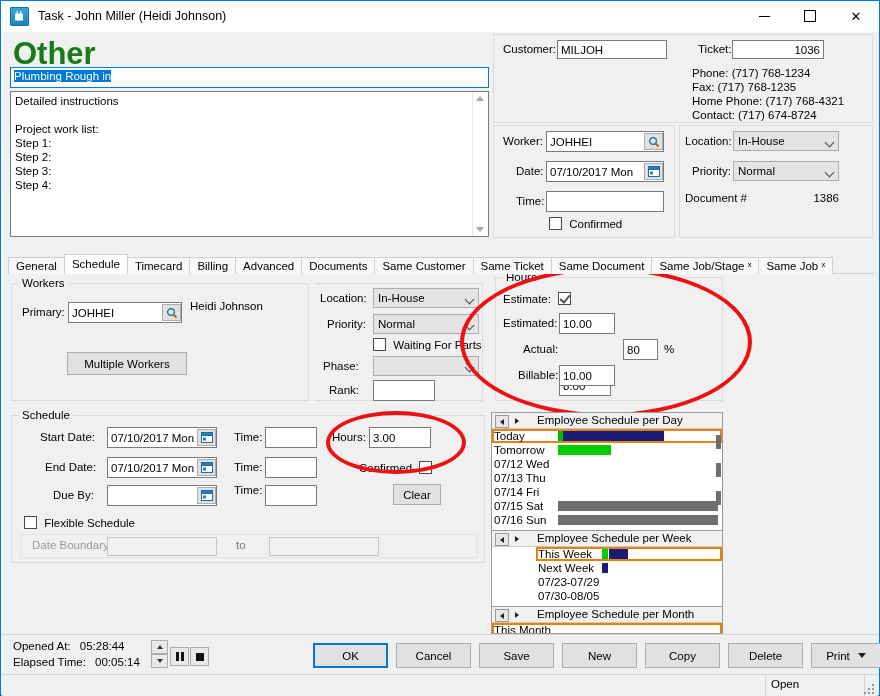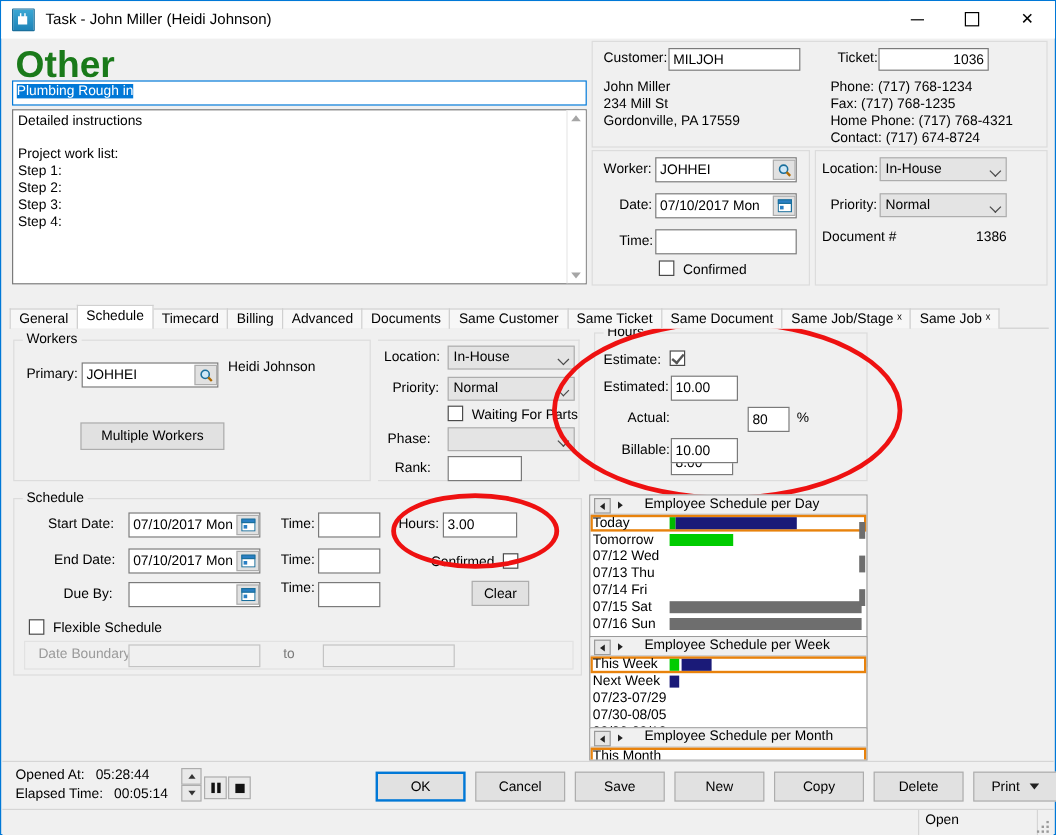--- a/index.html
+++ b/index.html
@@ -121,25 +121,20 @@
       <div style="position:absolute;bottom:4px;left:3px;width:0;height:0;border-left:4px solid transparent;border-right:4px solid transparent;border-top:5px solid #a6a6a6;"></div>
     </div>
   </div>
 
   <div style="position:absolute;left:492px;top:33px;width:380px;height:89px;box-sizing:border-box;border:1px solid #dcdcdc;background:#f0f0f0;">
     <div class="lbl" style="position:absolute;left:9px;top:8px;">Customer:</div>
     <div class="inp" style="position:absolute;left:63px;top:5px;width:110px;">MILJOH</div>
     <div class="lbl" style="position:absolute;left:204px;top:8px;">Ticket:</div>
     <div class="inp right" style="position:absolute;left:238px;top:5px;width:92px;">1036</div>
 
-    <div style="position:absolute;left:9px;top:31px;line-height:14px;font-size:11.5px;">
-      <div>John Miller</div>
-      <div>234 Mill St</div>
-      <div>Gordonville, PA 17559</div>
-    </div>
     <div style="position:absolute;left:198px;top:31px;line-height:14px;font-size:11.5px;">
       <div>Phone: (717) 768-1234</div>
       <div>Fax: (717) 768-1235</div>
       <div>Home Phone: (717) 768-4321</div>
       <div>Contact: (717) 674-8724</div>
     </div>
   </div>
 
   <div style="position:absolute;left:492px;top:124px;width:182px;height:113px;box-sizing:border-box;border:1px solid #dcdcdc;">
     <div class="lbl" style="position:absolute;left:9px;top:9px;">Worker:</div>
@@ -368,21 +363,21 @@
       <div style="position: absolute; left: 0px; top: 118px; width: 232px; height: 92px; box-sizing: border-box; border: 1px solid rgb(154, 154, 154); background: rgb(255, 255, 255); overflow: hidden;">
         <div style="position: relative; height: 15px; background: rgb(240, 240, 240); border-bottom: 1px solid rgb(200, 200, 200);">
           <div style="position: absolute; left: 3px; top: 2px; width: 12px; height: 11px; border: 1px solid rgb(154, 154, 154); background: rgb(230, 230, 230); display: flex; align-items: center; justify-content: center;">
             <i style="width:0;height:0;border-top:3.5px solid transparent;border-bottom:3.5px solid transparent;border-right:4px solid #222;display:block;"></i>
           </div>
           <div style="position: absolute; left: 19px; top: 2px; width: 12px; height: 11px; display: flex; align-items: center; justify-content: center;">
             <i style="width:0;height:0;border-top:3.5px solid transparent;border-bottom:3.5px solid transparent;border-left:4px solid #222;display:block;"></i>
           </div>
           <div style="position: absolute; left: 45px; top: 0px; right: 0px; font-size: 11.5px; line-height: 15px;">Employee Schedule per Week</div>
         </div>
-        <div style="position: relative;">
+        <div style="position: relative; margin-left: 44px;">
           <div style="position: relative; height: 14px; box-sizing: border-box; border: 2px solid rgb(232, 130, 12);">
             <span style="position: absolute; left: 0px; top: -2px; font-size: 11.5px; line-height: 14px; white-space: nowrap;">This Week</span>
             <div style="position: absolute; left: 64px; top: 0px; right: 2px; height: 10px;">
               <div style="position: absolute; top: 0px; height: 10px; left: 0%; width: 5%; background: rgb(0, 204, 0);"></div>
               <div style="position: absolute; top: 0px; height: 10px; left: 6%; width: 16%; background: rgb(26, 26, 120);"></div>
             </div>
           </div>
           <div style="position: relative; height: 14px; box-sizing: border-box; border: 2px solid transparent;">
             <span style="position: absolute; left: 0px; top: -2px; font-size: 11.5px; line-height: 14px; white-space: nowrap;">Next Week</span>
             <div style="position: absolute; left: 64px; top: 0px; right: 2px; height: 10px;">

